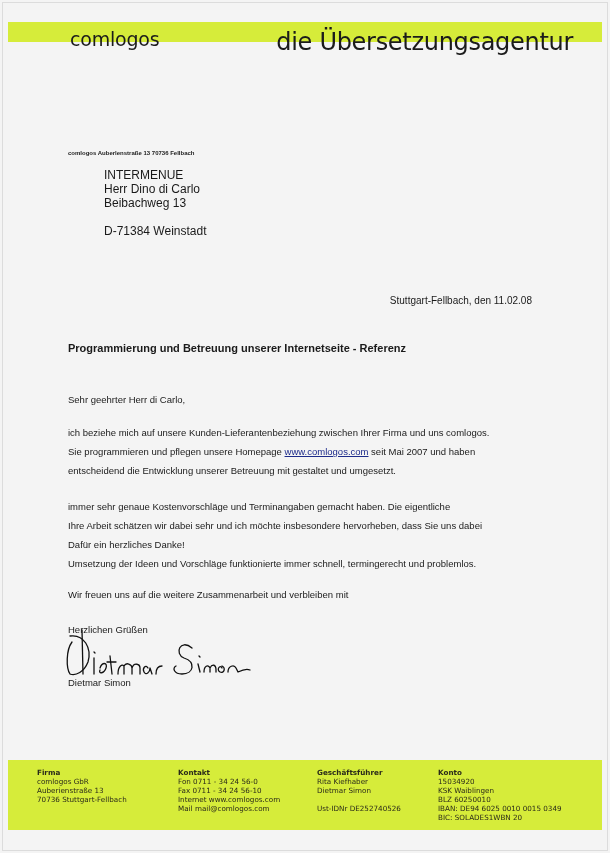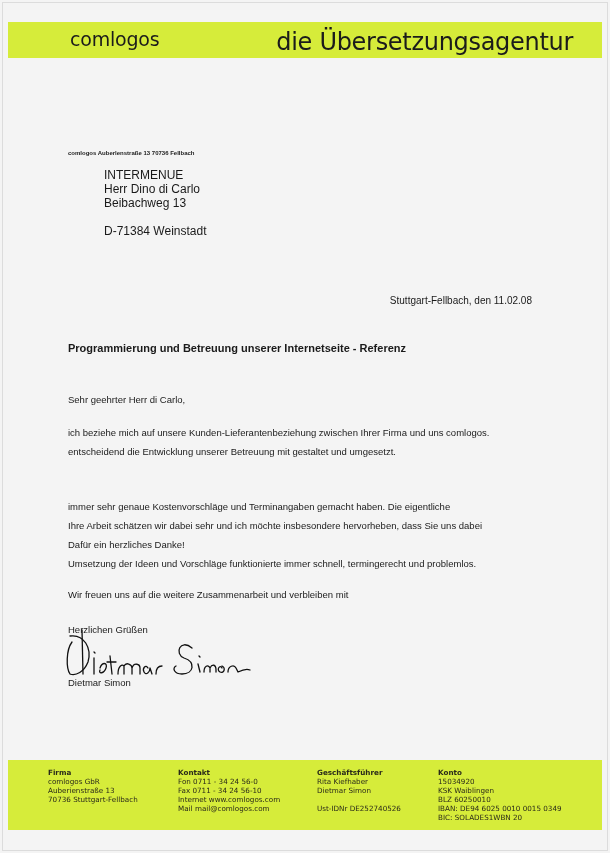--- a/index.html
+++ b/index.html
@@ -10,21 +10,21 @@
       overflow: hidden;
       font-family: "Liberation Sans", sans-serif;
       color: #1a1a1a;
     }
     .page-border {
       position: absolute; left: 2px; top: 2px; right: 2px; bottom: 2px;
       border: 1px solid #dcdcdc;
       pointer-events: none;
     }
     .header-band {
-      position: absolute; left: 9px; top: 22px; width: 503px; height: 36px;
+      position: absolute; left: 9px; top: 22px; width: 503px; height: 20px;
       width: 594px; left: 8px;
       background: #d6ec3a;
     }
     .header-band .brand {
       position: absolute; left: 62px; top: 6px;
       font-family: "DejaVu Sans", sans-serif;
       font-size: 19px; color: #1b1b1b; letter-spacing: -0.2px;
     }
     .header-band .tagline {
       position: absolute; right: 29px; top: 6px;
@@ -74,21 +74,21 @@
       position: absolute; left: 8px; top: 760px; width: 594px; height: 70px;
       background: #d6ec3a;
     }
     .footer-col {
       position: absolute; top: 8px;
       font-family: "DejaVu Sans", sans-serif;
       font-size: 7.2px; line-height: 9px; color: #2a2a1a;
     }
     .footer-col .head { font-weight: bold; }
     .footer-col .spacer { height: 9px; }
-    .col-firma { left: 40px; }
+    .col-firma { left: 29px; }
     .col-kontakt { left: 170px; }
     .col-gf { left: 309px; }
     .col-konto { left: 430px; }
   </style>
 </head>
 <body>
 
 <div class="page-border"></div>
 
 <div class="header-band">
@@ -107,20 +107,21 @@
 </div>
 
 <div class="date-line">Stuttgart-Fellbach, den 11.02.08</div>
 
 <div class="subject">Programmierung und Betreuung unserer Internetseite - Referenz</div>
 
 <div class="body-text salutation">Sehr geehrter Herr di Carlo,</div>
 
 <div class="body-text para1">
   <div>ich beziehe mich auf unsere Kunden-Lieferantenbeziehung zwischen Ihrer Firma und uns comlogos.</div>
+  <div><span>Sie programmieren und pflegen unsere Homepage </span><a>www.comlogos.com</a><span> seit Mai 2007 und haben</span></div>
   <div>entscheidend die Entwicklung unserer Betreuung mit gestaltet und umgesetzt.</div>
 </div>
 
 <div class="body-text para2">
   <div>immer sehr genaue Kostenvorschläge und Terminangaben gemacht haben. Die eigentliche</div>
   <div>Ihre Arbeit schätzen wir dabei sehr und ich möchte insbesondere hervorheben, dass Sie uns dabei</div>
   <div>Dafür ein herzliches Danke!</div>
   <div>Umsetzung der Ideen und Vorschläge funktionierte immer schnell, termingerecht und problemlos.</div>
 </div>
 

